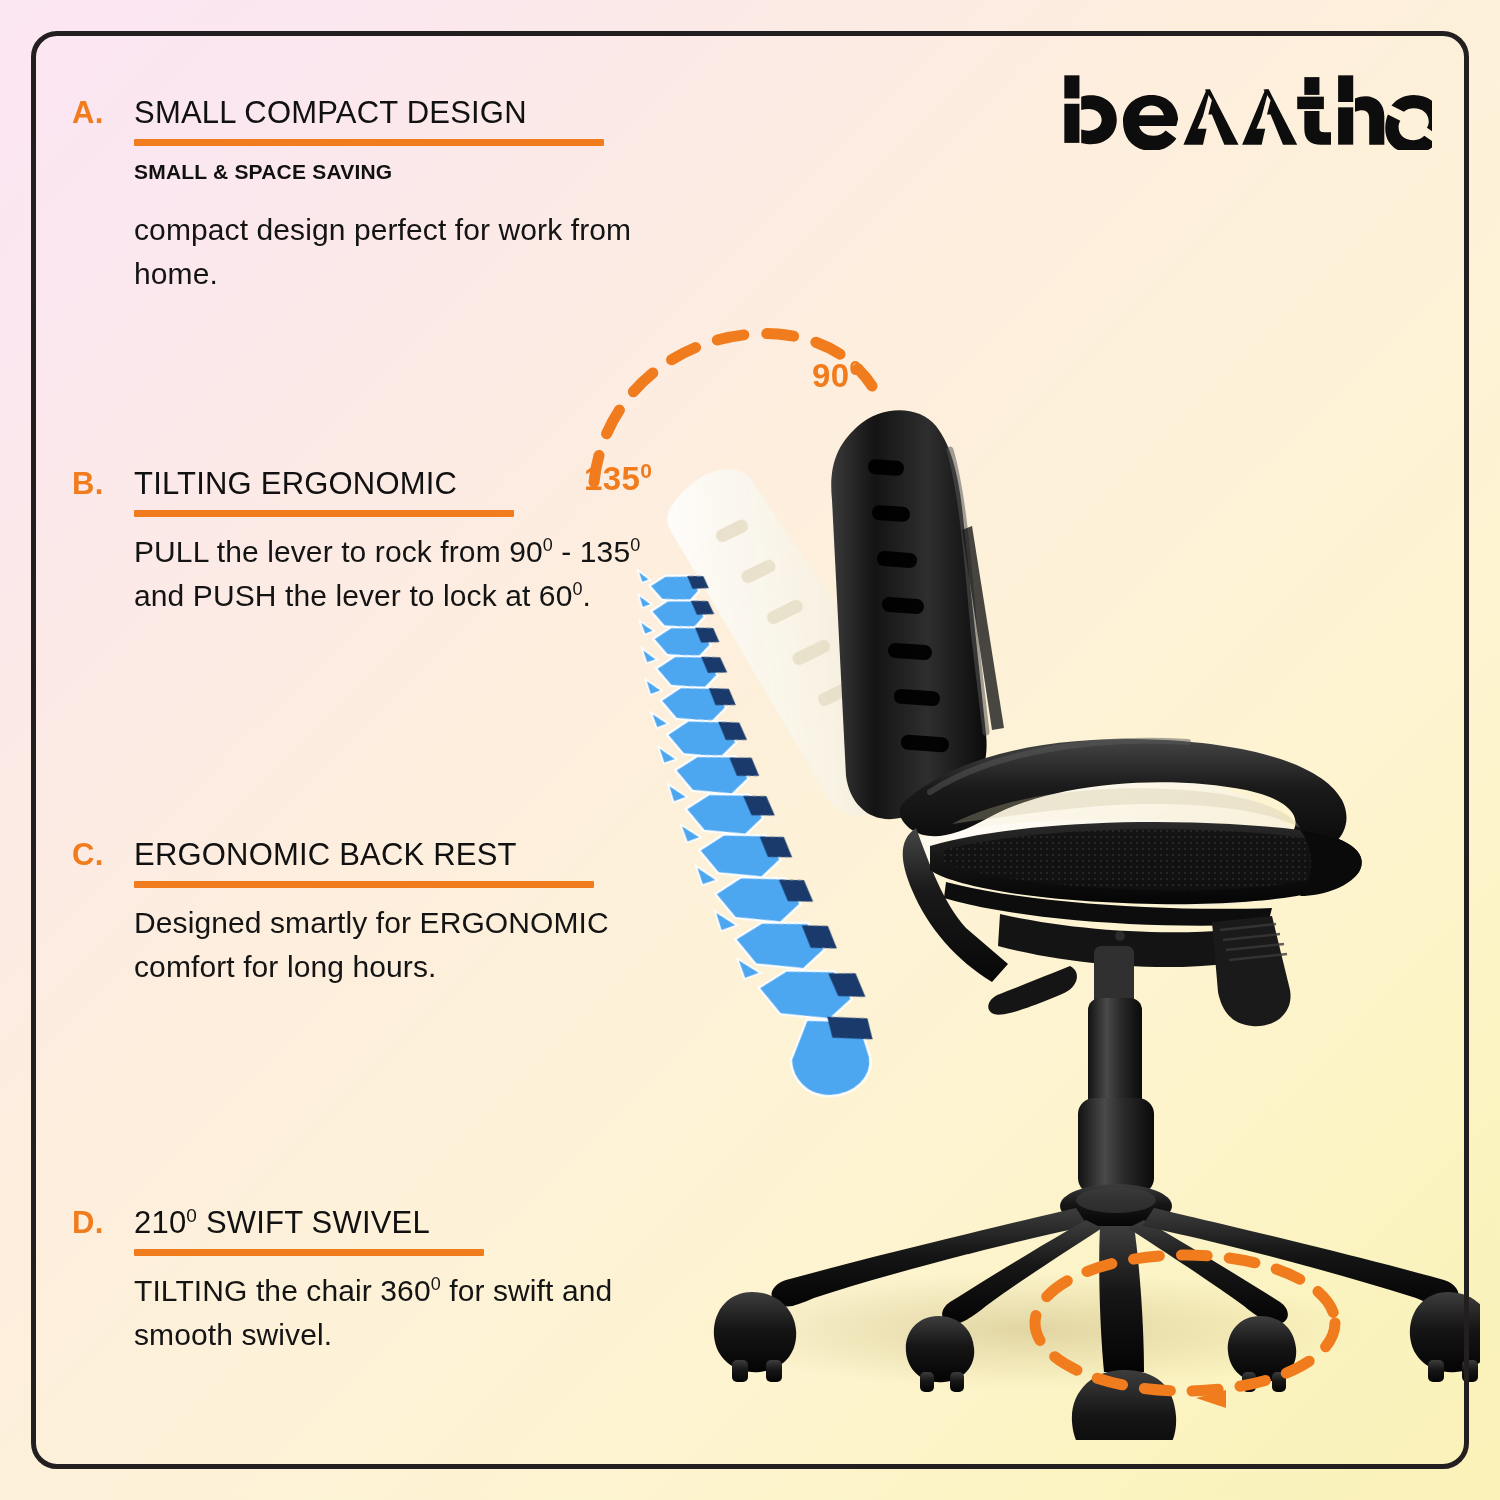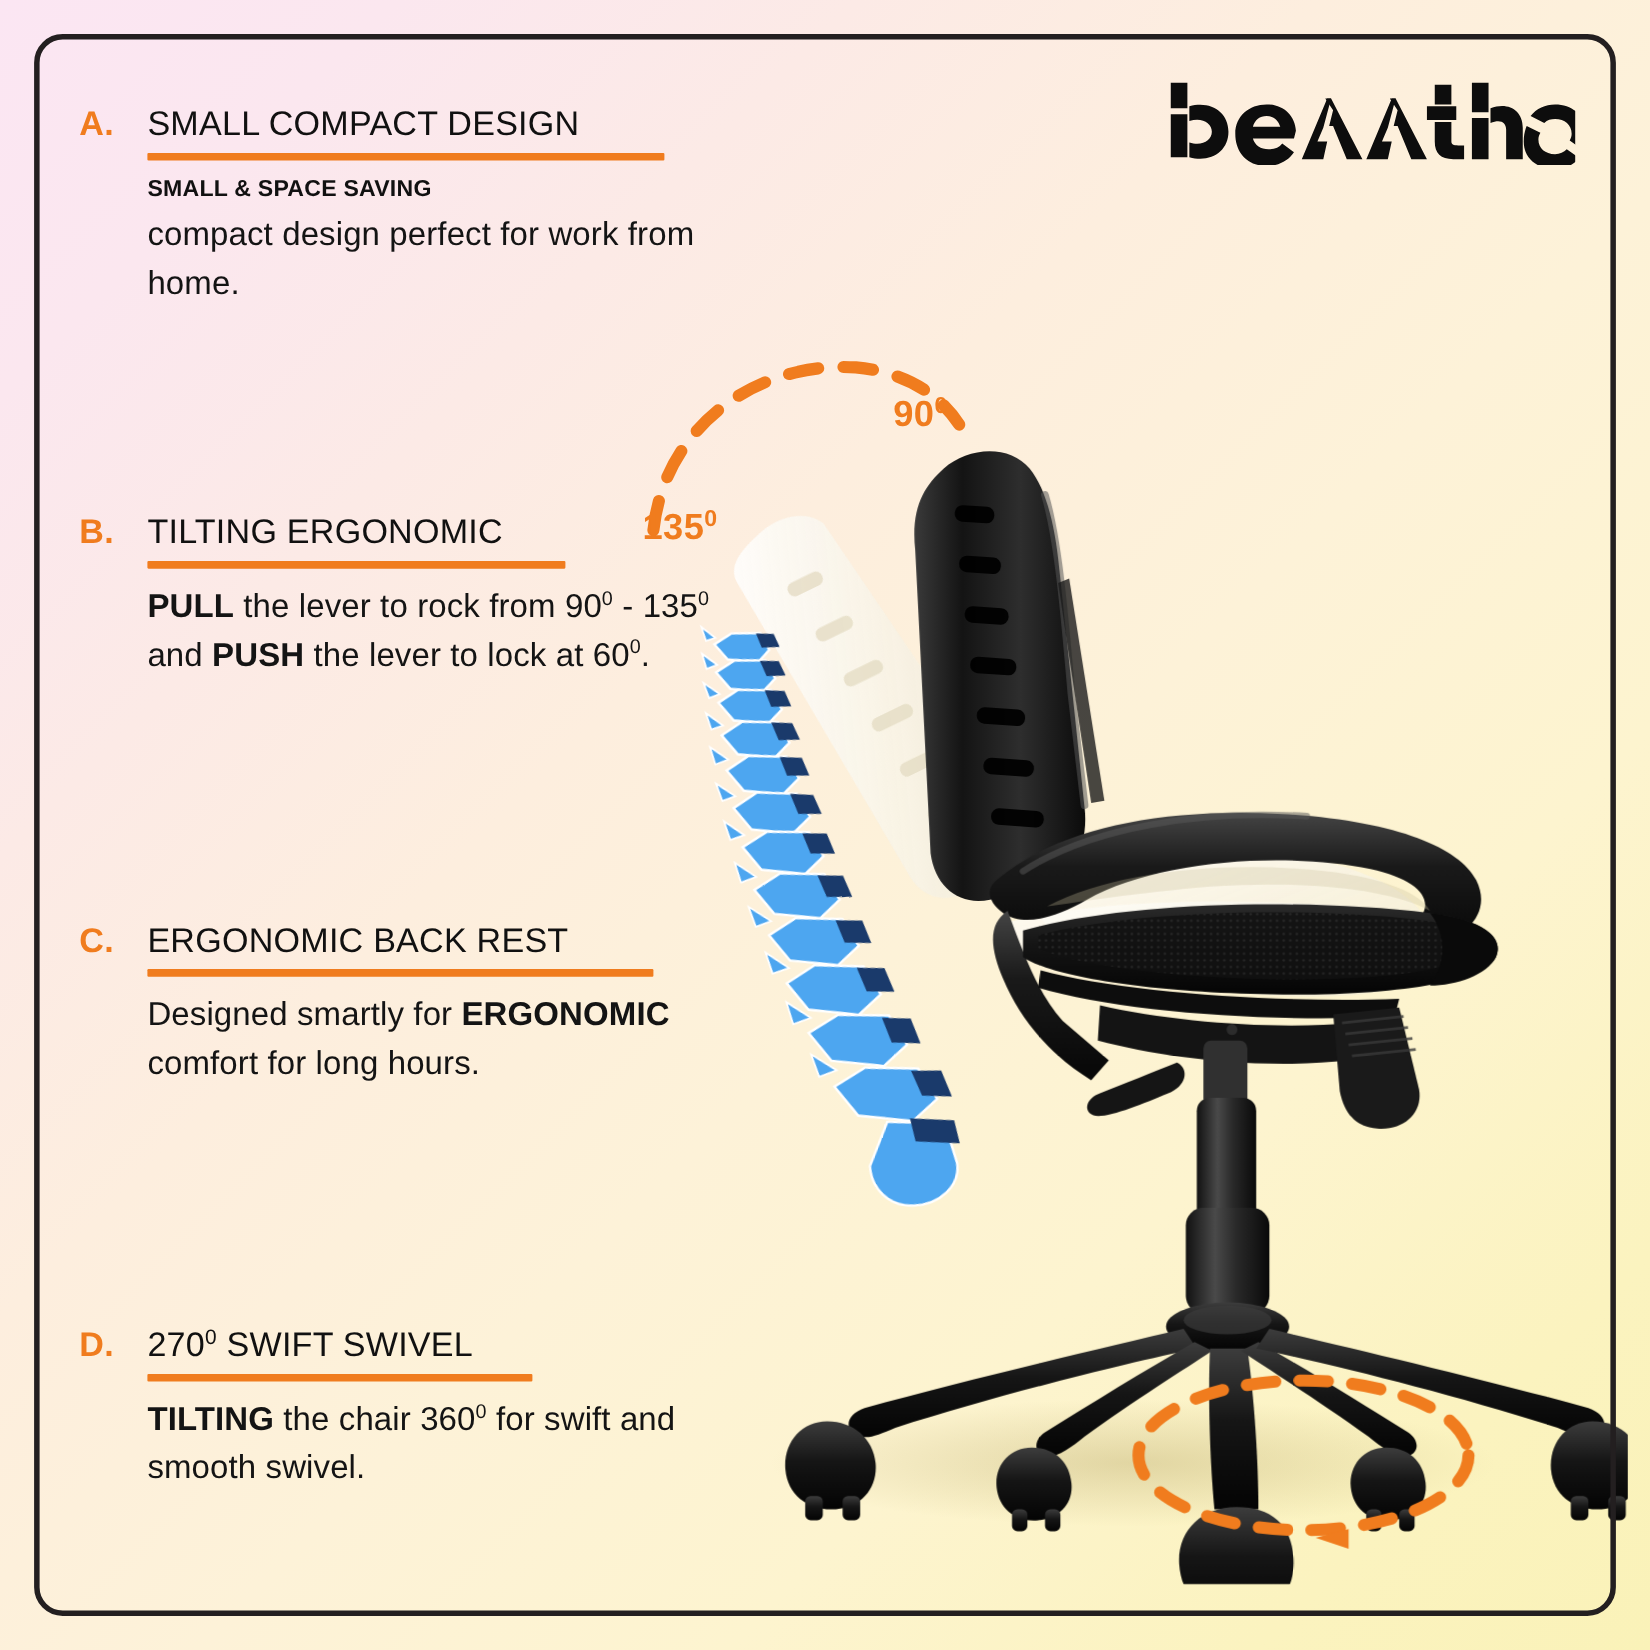--- a/index.html
+++ b/index.html
@@ -79,38 +79,38 @@
     border-radius: 1px;
   }
   .feat-body {
     margin-top: 13px;
     margin-left: 62px;
     color: #141414;
     font-size: 30px;
     line-height: 1.45;
     letter-spacing: .1px;
   }
-  .feat-body b { font-weight: bold; text-align: right; }
+  .feat-body b { font-weight: normal; text-align: right; }
   .feat-body .sup {
     font-size: 18px;
     vertical-align: super;
     line-height: 0;
   }
 
   #feature-a { top: 96px; }
   #feature-a .feat-rule { width: 470px; }
   #feature-a .feat-sub {
     margin-top: 14px;
     margin-left: 62px;
     font-size: 21px;
     font-weight: bold;
     color: #111;
     letter-spacing: .2px;
   }
-  #feature-a .feat-body { margin-top: 8px; }
+  #feature-a .feat-body { margin-top: 24px; }
 
   #feature-b { top: 467px; }
   #feature-b .feat-rule { width: 380px; }
 
   #feature-c { top: 838px; }
   #feature-c .feat-rule { width: 460px; }
 
   #feature-d { top: 1206px; }
   #feature-d .feat-rule { width: 350px; }
 
@@ -523,21 +523,21 @@
     </div>
     <div class="feat-body">
       <span>Designed smartly for </span><b>ERGONOMIC</b><span> comfort for long hours.</span>
     </div>
   </div>
 
   <div class="feature" id="feature-d">
     <div class="feat-head-row">
       <div class="feat-letter">D.</div>
       <div class="feat-head-wrap">
-        <div class="feat-title"><span>270</span><span class="sup">0</span><span> SWIFT SWIVEL</span></div>
+        <div class="feat-title"><span>210</span><span class="sup">0</span><span> SWIFT SWIVEL</span></div>
         <div class="feat-rule"></div>
       </div>
     </div>
     <div class="feat-body">
       <b>TILTING</b><span> the chair 360</span><span class="sup">0</span><span> for swift and smooth swivel.</span>
     </div>
   </div>
 
   <div id="frame"></div>
 </div>

